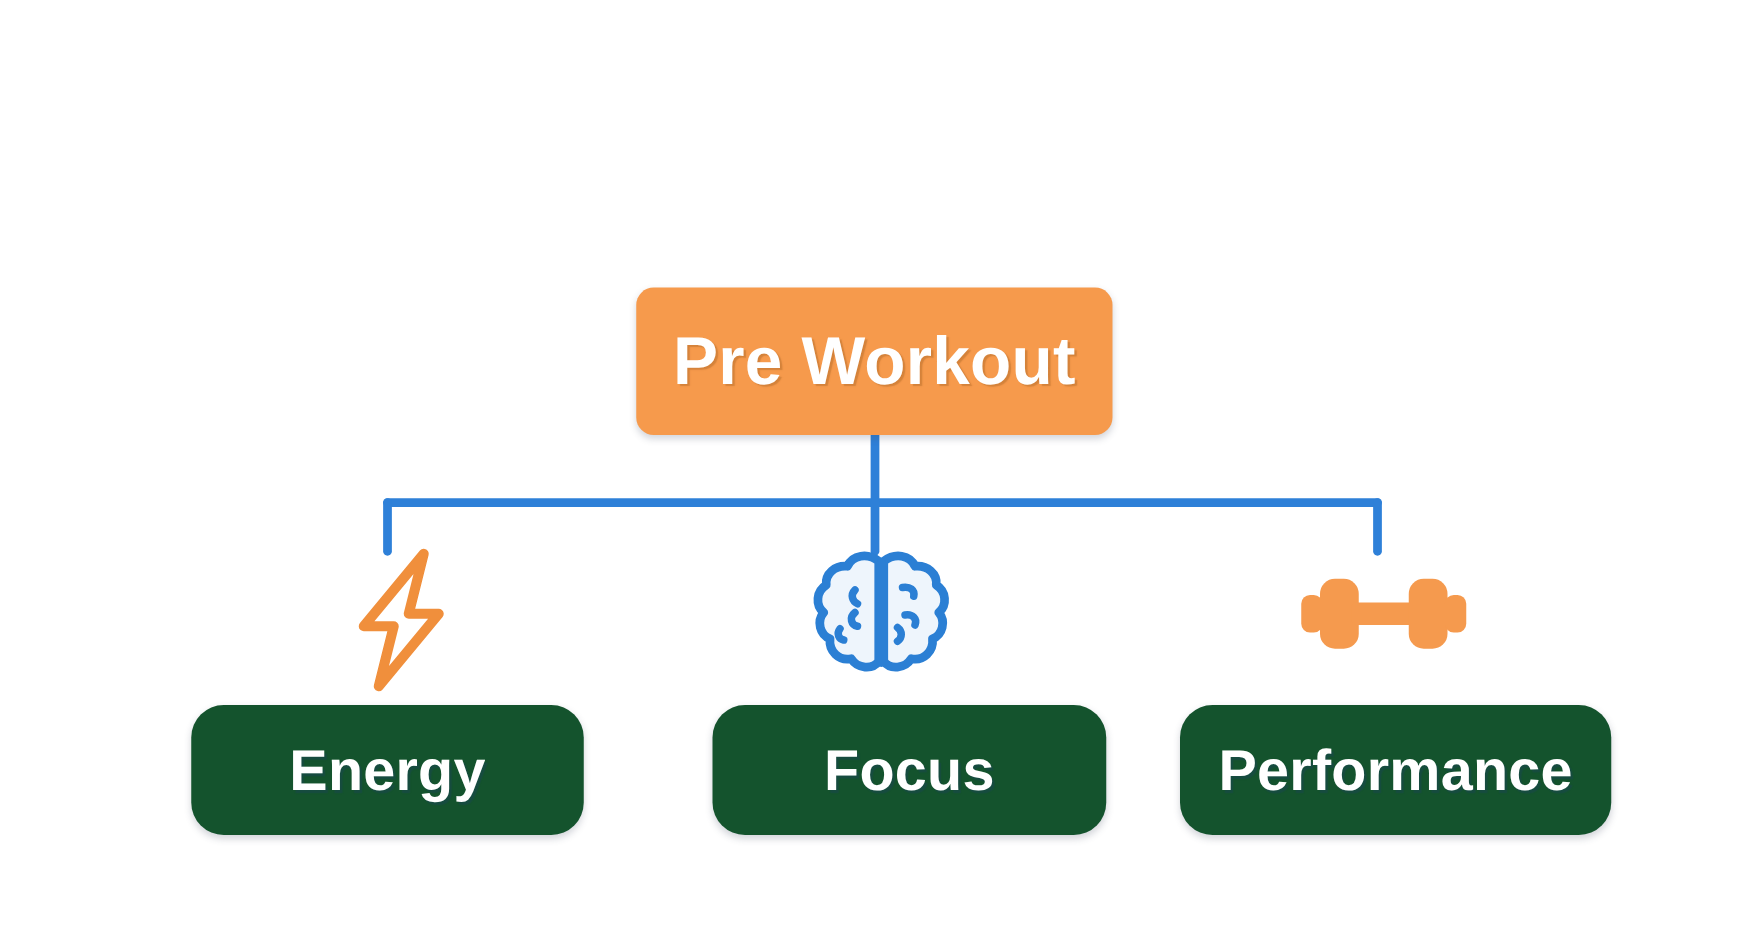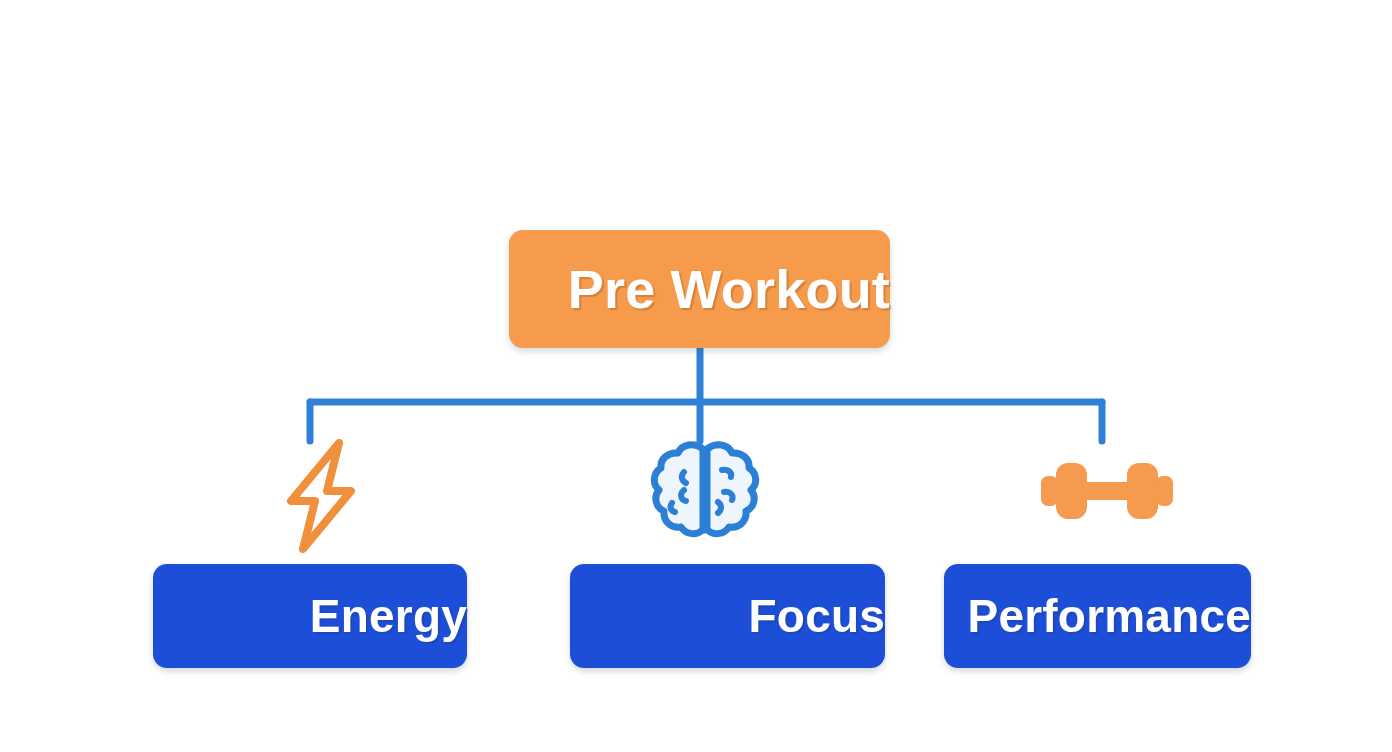--- a/index.html
+++ b/index.html
@@ -30,21 +30,21 @@
     width: 1392px;
     height: 752px;
     pointer-events: none;
   }
 
   
   .node {
     position: absolute;
     display: flex;
     align-items: center;
-    justify-content: flex-end;
+    justify-content: center;
     box-sizing: border-box;
     border-radius: 14px;
     box-shadow: 0 3px 6px rgba(60,70,90,0.22);
   }
   .node-label {
     color: #ffffff;
     font-weight: bold;
     letter-spacing: 0.2px;
     text-shadow: 2px 2px 1px rgba(30,60,110,0.30);
     white-space: nowrap;
@@ -57,35 +57,36 @@
     width: 381px;
     height: 118px;
     background: #F69A4C;
   }
   #node-root .node-label {
     font-size: 54px;
     text-shadow: 2px 2px 1px rgba(150,85,25,0.35);
   }
 
   .node-child {
-    background: #1d4ed8;
+    background: #14532d;
     height: 104px;
     top: 564px;
+    border-radius: 26px;
   }
   #node-energy {
     left: 153px;
     width: 314px;
   }
   #node-focus {
     left: 570px;
     width: 315px;
   }
   #node-performance {
     left: 944px;
-    width: 307px;
+    width: 345px;
   }
   .node-child .node-label {
     font-size: 46px;
   }
 
   
   .icon-wrap {
     position: absolute;
   }
   #icon-energy  { left: 281px; top: 437px; width: 80px;  height: 118px; }

